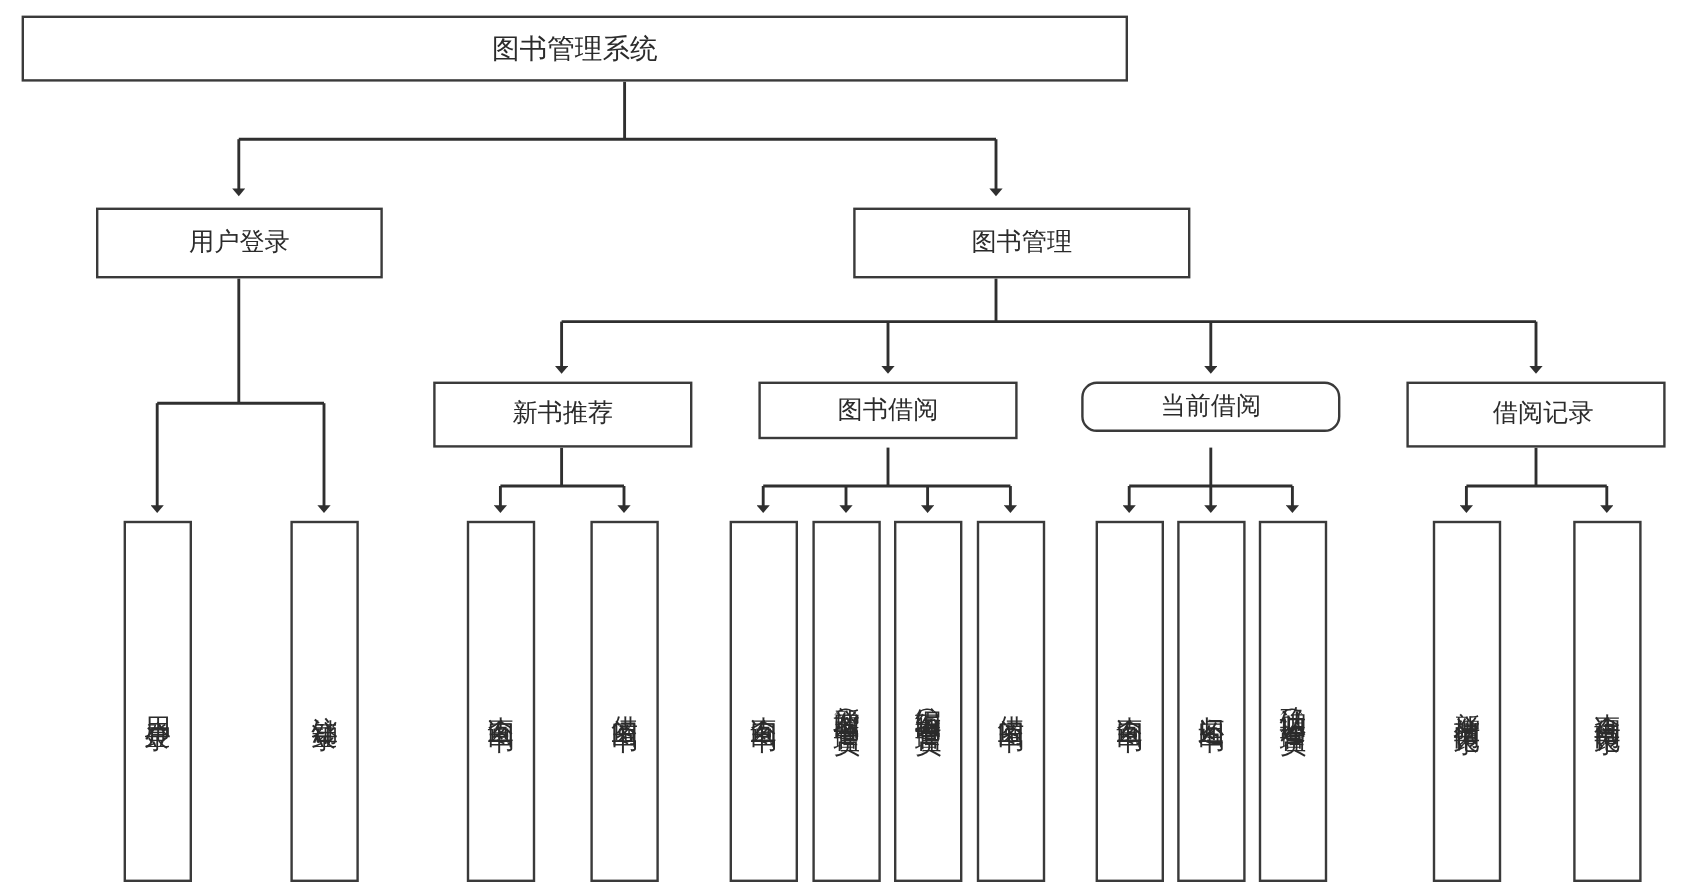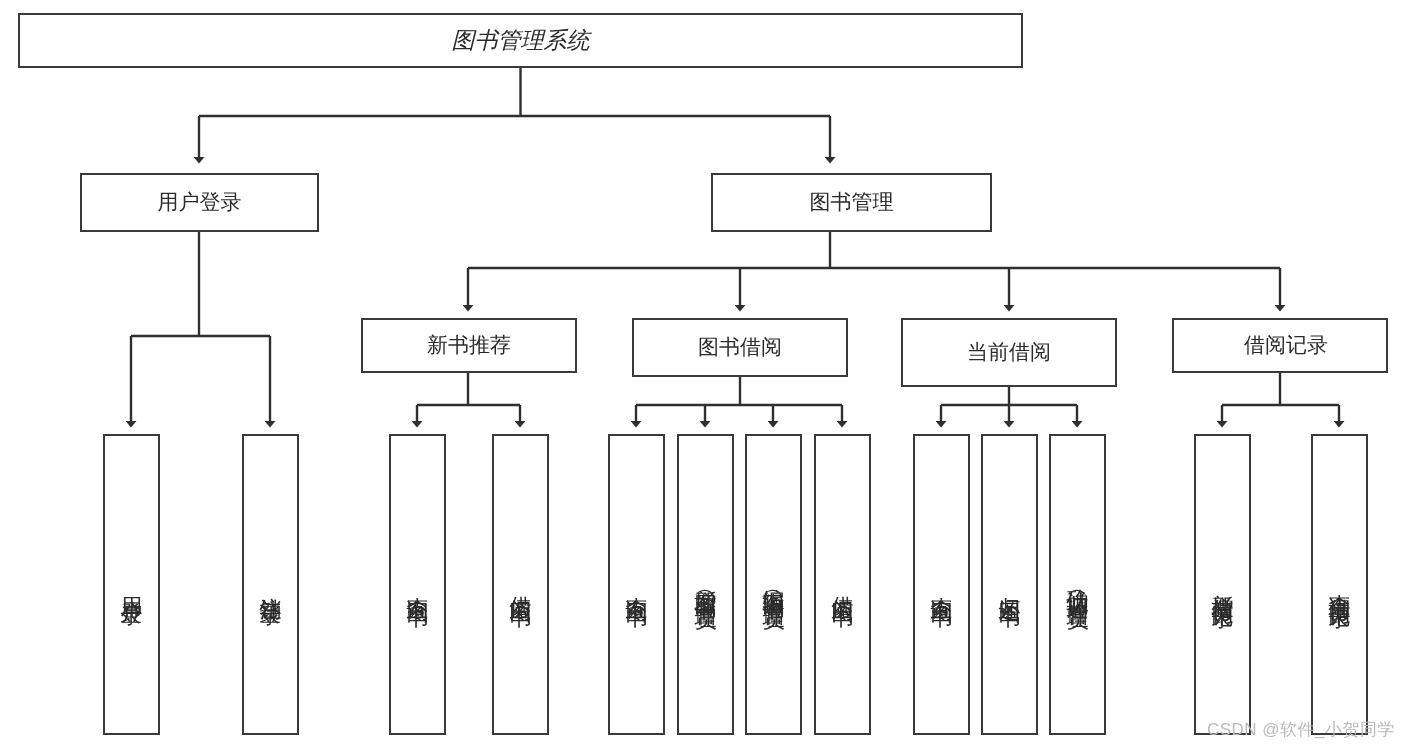--- a/index.html
+++ b/index.html
@@ -128,38 +128,38 @@
       <path d="M1009,405 L1009,424" marker-end="url(#arrow)"></path>
       <path d="M1077,405 L1077,424" marker-end="url(#arrow)"></path>
 
       <path d="M1280,373 L1280,405"></path>
       <path d="M1222,405 L1339,405"></path>
       <path d="M1222,405 L1222,424" marker-end="url(#arrow)"></path>
       <path d="M1339,405 L1339,424" marker-end="url(#arrow)"></path>
     </g>
   </svg>
 
-  <div class="node root" style="left:18px; top:13px; width:1005px; height:55px;font-style:italic;">
+  <div class="node root" style="left:18px; top:13px; width:922px; height:55px;">
     <span class="node-label">图书管理系统</span>
   </div>
 
   <div class="node level2" style="left:80px; top:173px; width:239px; height:59px;">
     <span class="node-label">用户登录</span>
   </div>
   <div class="node level2" style="left:711px; top:173px; width:281px; height:59px;">
     <span class="node-label">图书管理</span>
   </div>
 
   <div class="node level3" style="left:361px; top:318px; width:216px; height:55px;justify-content:center;">
     <span class="node-label">新书推荐</span>
   </div>
-  <div class="node level3" style="left:632px; top:318px; width:216px; height:59px;">
+  <div class="node level3" style="left:632px; top:318px; width:216px; height:48px;">
     <span class="node-label">图书借阅</span>
   </div>
-  <div class="node level3" style="left:901px; top:318px; width:216px; height:69px;">
+  <div class="node level3" style="left:901px; top:318px; width:216px; height:42px;border-radius:13px;">
     <span class="node-label">当前借阅</span>
   </div>
   <div class="node level3" style="left:1172px; top:318px; width:216px; height:55px;padding-left:12px;">
     <span class="node-label">借阅记录</span>
   </div>
 
   <div class="node leaf" style="left:103px; top:434px; width:57px; height:301px;">
     <span class="node-label">用户登录</span>
   </div>
   <div class="node leaf" style="left:242px; top:434px; width:57px; height:301px;">
@@ -196,15 +196,14 @@
     <span class="node-label">确认归还（管理员）</span>
   </div>
 
   <div class="node leaf" style="left:1194px; top:434px; width:57px; height:301px;">
     <span class="node-label">新增借阅记录</span>
   </div>
   <div class="node leaf" style="left:1311px; top:434px; width:57px; height:301px;">
     <span class="node-label">查询借阅记录</span>
   </div>
 
-  <div class="watermark">CSDN @软件_小贺同学</div>
 
 </div>
 
 </body></html>

